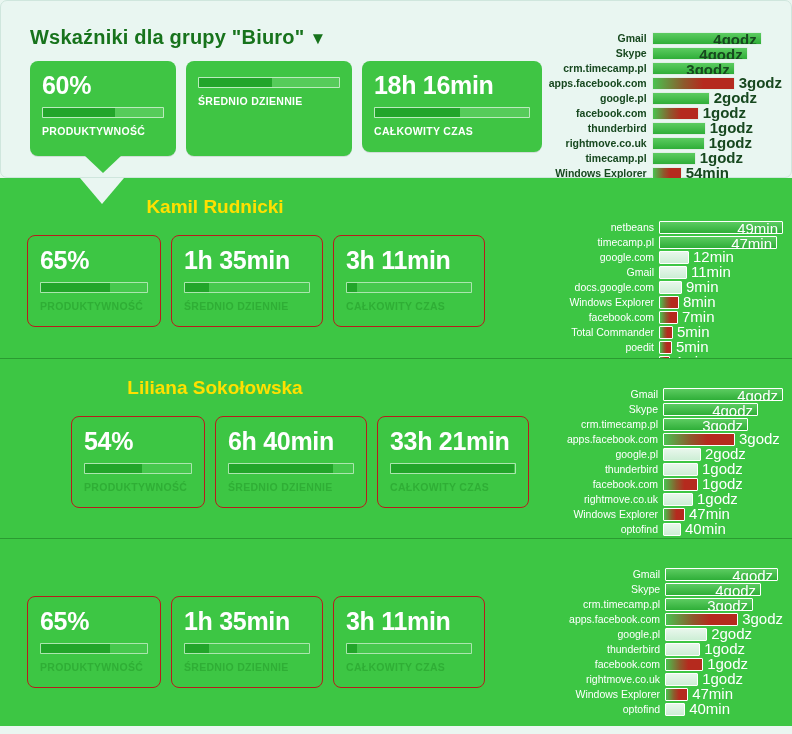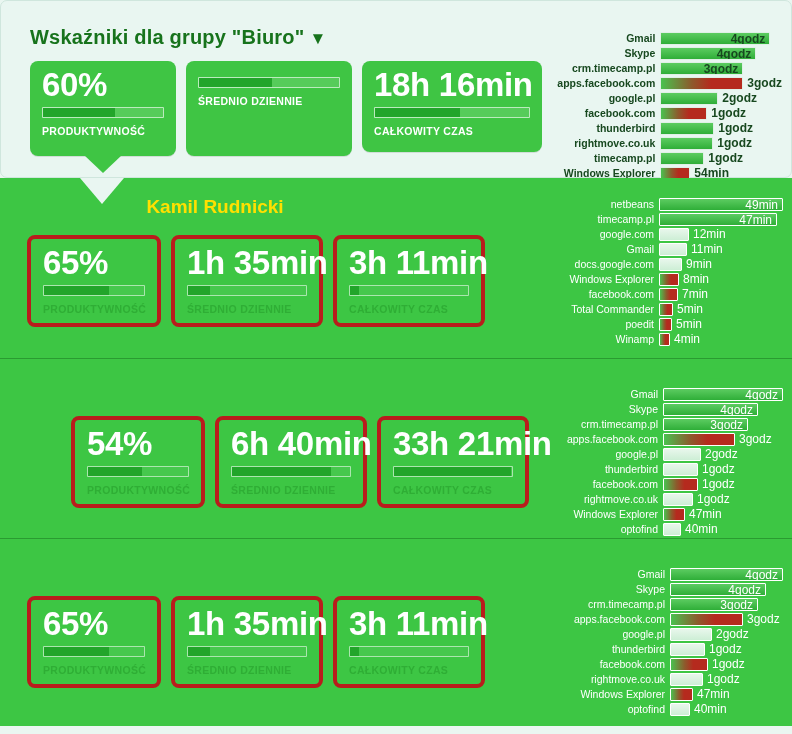--- a/index.html
+++ b/index.html
@@ -48,24 +48,24 @@
     box-sizing:border-box;
     border-radius:8px;
     padding:9px 12px 0 12px;
   }
   .kpi-card.lead{
     background:#3fc544;
     box-shadow:0 1px 0 rgba(0,0,0,.10);
   }
   .kpi-card.sub{
     background:transparent;
-    border:4px solid #b91c1c;
+    border:1px solid #b91c1c;
   }
   .kpi-value{
-    font-size:33px;
+    font-size:25px;
     font-weight:bold;
     color:#ffffff;
     line-height:30px;
     white-space:nowrap;
     letter-spacing:-.3px;
   }
   .kpi-card.sub .kpi-value{ color:#ffffff; }
   .kpi-bar{
     margin-top:7px;
     height:11px;
@@ -168,21 +168,21 @@
     border-radius:1px;
     position:relative;
     overflow:hidden;
     flex:none;
   }
   .chart-bar .fill{
     position:absolute;
     inset:0;
   }
   .chart-val{
-    font-size:12px;
+    font-size:15px;
     line-height:12px;
     white-space:nowrap;
     margin-left:4px;
   }
   .chart-val.inside{
     position:absolute;
     right:4px;top:0;
     margin-left:0;
     line-height:13px;
   }
@@ -343,21 +343,21 @@
             <div class="kpi-label">ŚREDNIO DZIENNIE</div>
           </div>
           <div class="kpi-card sub" style="width: 152px; height: 92px;">
             <div class="kpi-value">3h 11min</div>
             <div class="kpi-bar">
               <i style="width: 8%;"></i>
             </div>
             <div class="kpi-label">CAŁKOWITY CZAS</div>
           </div>
         </div>
-        <div class="chart on-green" style="position: absolute; right: 9px; top: 19px;">
+        <div class="chart on-green" style="position: absolute; right: 9px; top: 42px;">
           <div class="chart-row">
             <div class="chart-label">netbeans</div>
             <div class="chart-bar-wrap">
               <div class="chart-bar" style="width: 124px;">
                 <div class="fill" style="background: linear-gradient(rgb(92, 204, 97) 0%, rgb(47, 174, 56) 100%);"></div>
                 <div class="chart-val inside">49min</div>
               </div>
             </div>
           </div>
           <div class="chart-row">
@@ -437,20 +437,21 @@
             <div class="chart-bar-wrap">
               <div class="chart-bar" style="width: 11px;">
                 <div class="fill" style="background: linear-gradient(to right, rgb(73, 194, 79) 0%, rgb(141, 90, 44) 38%, rgb(181, 42, 30) 62%, rgb(181, 42, 30) 100%);"></div>
               </div>
               <div class="chart-val">4min</div>
             </div>
           </div>
         </div>
       </div>
       <div class="person-section" style="height: 180px;">
+        <div class="person-name" style="left: 0px; width: 430px;">Liliana Sokołowska</div>
         <div class="kpi-row" style="left: 27px; top: 57px;">
           <div class="kpi-card sub" style="width: 134px; height: 92px; margin-left: 44px;">
             <div class="kpi-value">54%</div>
             <div class="kpi-bar">
               <i style="width: 54%;"></i>
             </div>
             <div class="kpi-label">PRODUKTYWNOŚĆ</div>
           </div>
           <div class="kpi-card sub" style="width: 152px; height: 92px;">
             <div class="kpi-value">6h 40min</div>

